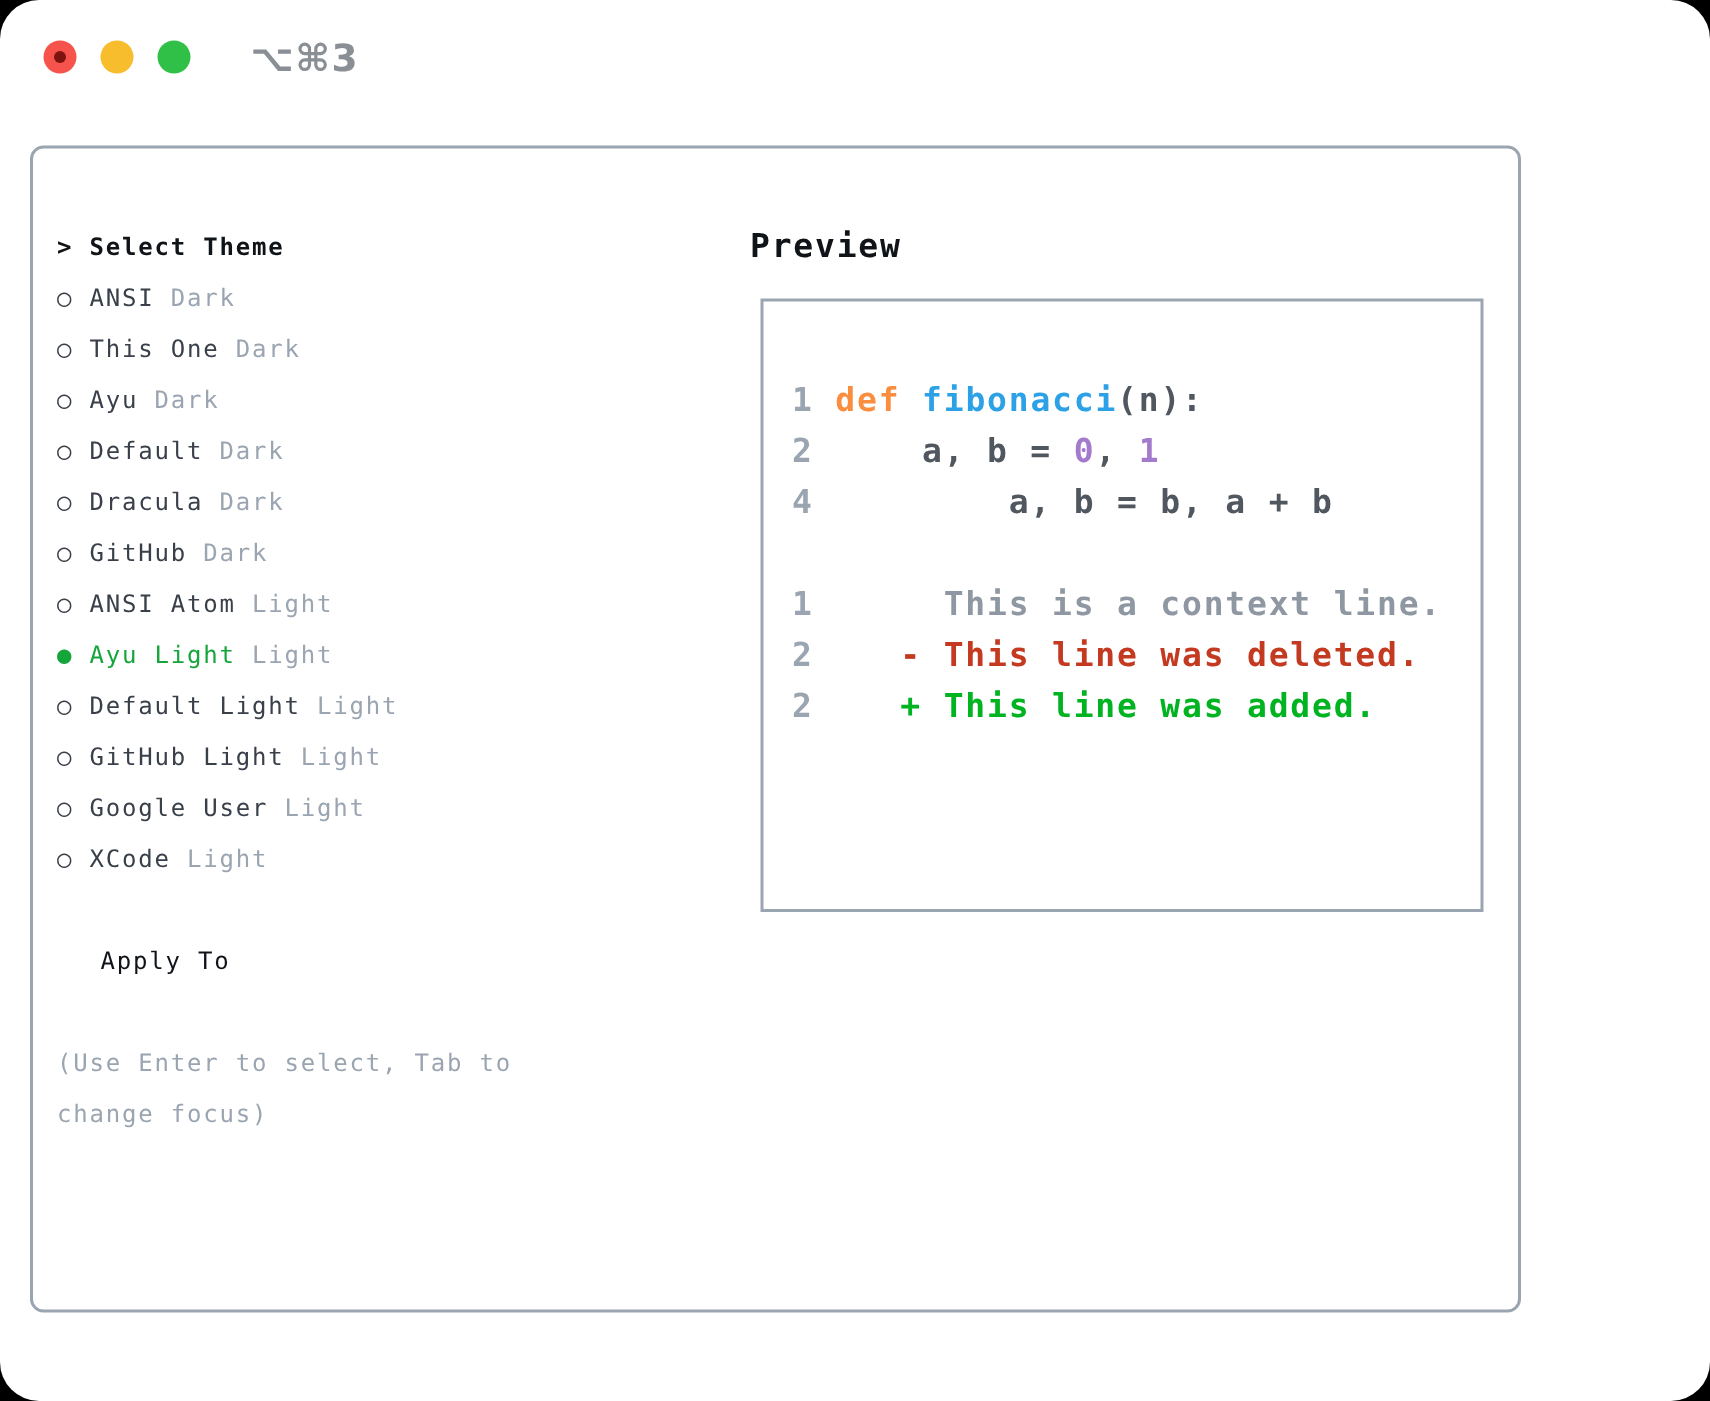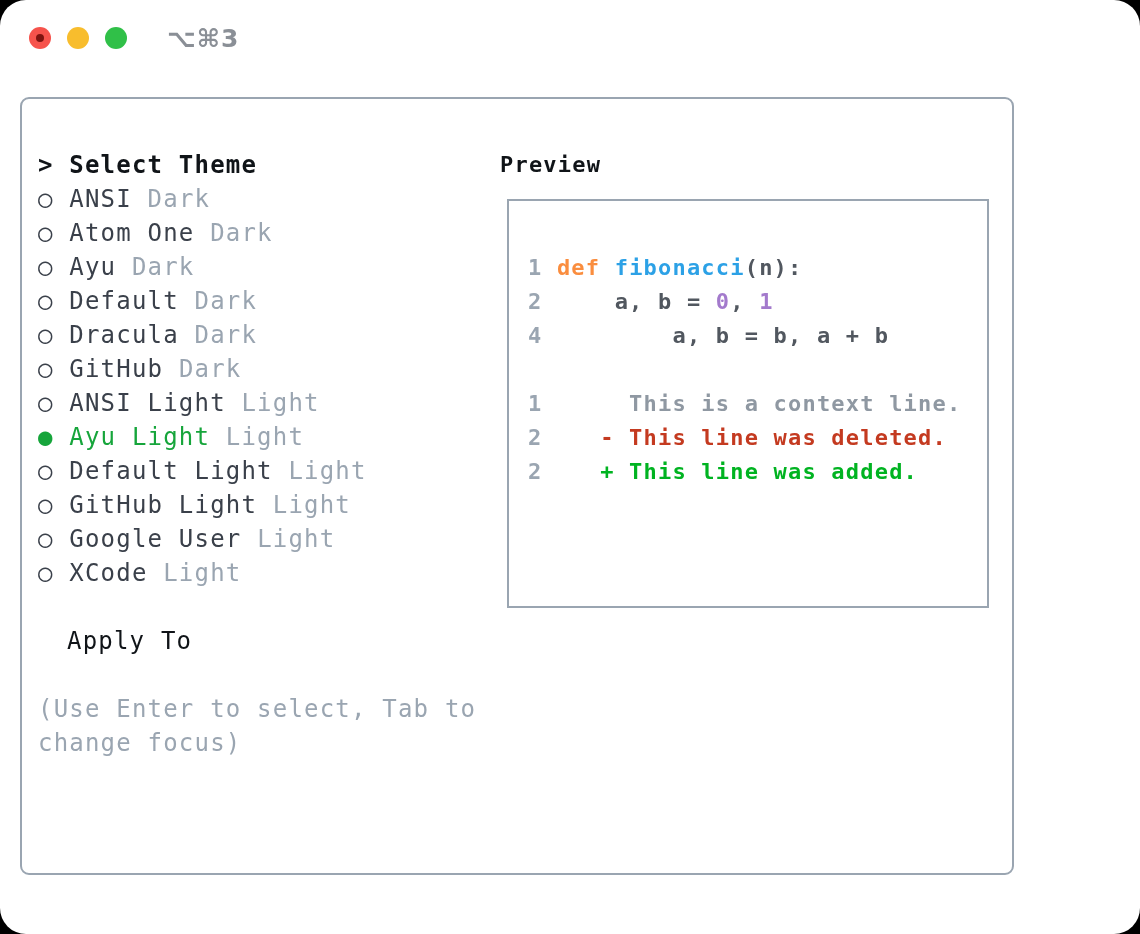--- a/index.html
+++ b/index.html
@@ -26,21 +26,21 @@
     color:var(--title_gray);letter-spacing:1px;
     font-family:"DejaVu Sans","Liberation Sans",sans-serif;
   }
   
   .main-box{
     position:absolute;left:20px;top:97px;width:994px;height:778px;
     box-sizing:border-box;border:2px solid var(--border);border-radius:9px;
     background:#fff;
   }
   .row{
-    white-space:pre;font-size:24px;letter-spacing:1.2px;line-height:34px;
+    white-space:pre;font-size:16px;letter-spacing:1.2px;line-height:34px;
     height:34px;color:var(--text);
   }
   .left-col{position:absolute;left:16px;top:49px;}
   .bold-header{font-weight:bold;color:var(--header);}
   .plain-header{color:var(--header);padding-left:29px;}
   .radio{color:var(--text);}
   .theme-row.selected .radio,.opt-row.selected .radio{color:var(--accent_green);}
   .theme-row.selected .tname,.opt-row.selected .tname{color:var(--accent_green);}
   .variant{color:var(--muted);}
   .hint{color:var(--muted);}
@@ -80,26 +80,26 @@
   </div>
   <div class="window-title">⌥⌘3</div>
 
   <div class="main-box">
 
     <div class="left-col">
       <div class="row bold-header"><span>&gt; </span><span>Select Theme</span></div>
 
       <div>
           <div class="row theme-row"><span class="radio">○</span> <span class="tname">ANSI</span> <span class="variant">Dark</span></div>
-          <div class="row theme-row"><span class="radio">○</span> <span class="tname">Atom One</span> <span class="variant">Dark</span></div>
+          <div class="row theme-row"><span class="radio">○</span> <span class="tname">This One</span> <span class="variant">Dark</span></div>
           <div class="row theme-row"><span class="radio">○</span> <span class="tname">Ayu</span> <span class="variant">Dark</span></div>
           <div class="row theme-row"><span class="radio">○</span> <span class="tname">Default</span> <span class="variant">Dark</span></div>
           <div class="row theme-row"><span class="radio">○</span> <span class="tname">Dracula</span> <span class="variant">Dark</span></div>
           <div class="row theme-row"><span class="radio">○</span> <span class="tname">GitHub</span> <span class="variant">Dark</span></div>
-          <div class="row theme-row"><span class="radio">○</span> <span class="tname">ANSI Light</span> <span class="variant">Light</span></div>
+          <div class="row theme-row"><span class="radio">○</span> <span class="tname">ANSI Atom</span> <span class="variant">Light</span></div>
           <div class="row theme-row selected"><span class="radio">●</span> <span class="tname">Ayu Light</span> <span class="variant">Light</span></div>
           <div class="row theme-row"><span class="radio">○</span> <span class="tname">Default Light</span> <span class="variant">Light</span></div>
           <div class="row theme-row"><span class="radio">○</span> <span class="tname">GitHub Light</span> <span class="variant">Light</span></div>
           <div class="row theme-row"><span class="radio">○</span> <span class="tname">Google User</span> <span class="variant">Light</span></div>
           <div class="row theme-row"><span class="radio">○</span> <span class="tname">XCode</span> <span class="variant">Light</span></div>
         </div>
 
       <div class="row"></div>
 
       <div class="row plain-header">Apply To</div>

